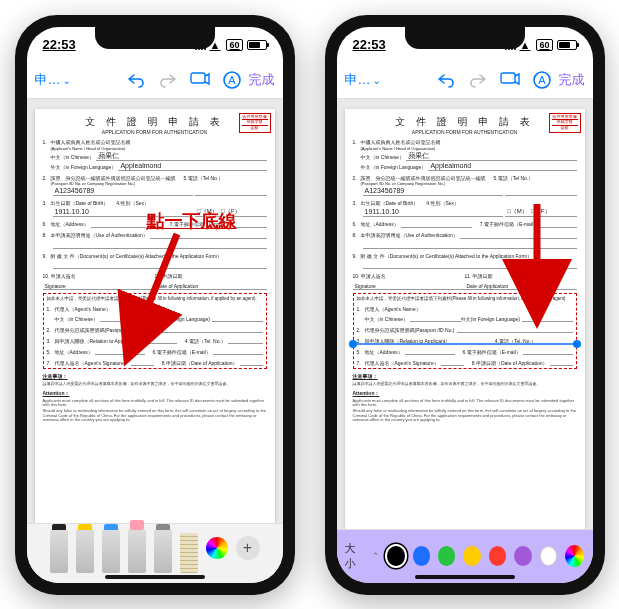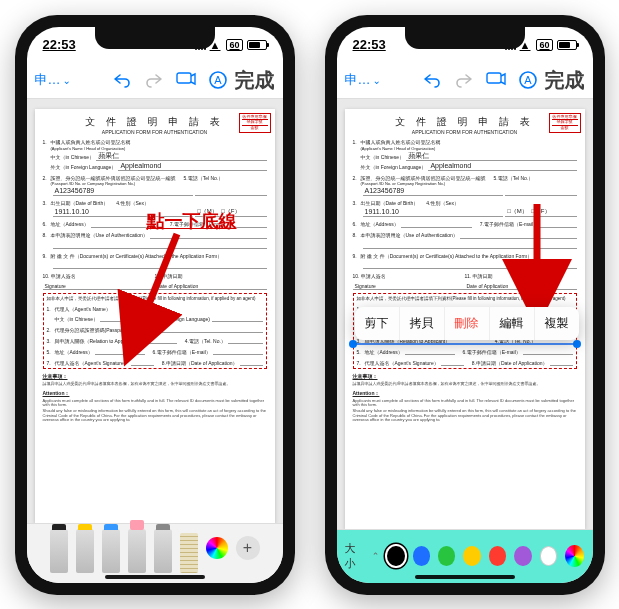--- a/index.html
+++ b/index.html
@@ -50,21 +50,21 @@
   .batt-label { font-size:9px; margin-left:2px; border:1px solid #000; padding:0 2px; border-radius:2px; }
 
   .toolbar {
     height: 36px; border-bottom: 1px solid #ddd;
     display: flex; align-items: center; padding: 0 8px; gap: 2px;
   }
   .tb-left { display:flex; align-items:center; gap:2px; font-size:13px; }
   .tb-spacer { flex:1; }
   .tb-btn { width: 30px; height: 30px; display:flex; align-items:center; justify-content:center; color:#007aff; font-size:15px; }
   .tb-btn.dim { color: #bbb; }
-  .tb-done { color:#404040; font-size:20px; font-weight:700; }
+  .tb-done { color:#8b5cf6; font-size:13px; font-weight:400; }
   .chev { font-size:10px; color:#007aff; }
 
   .doc-area {
     flex:1; background:#e9e9e9; padding: 10px 6px 0 6px;
     display:flex; justify-content:center; overflow:hidden; position:relative;
   }
   .doc {
     width: 240px; background:#fff; box-shadow:0 1px 4px rgba(0,0,0,0.2);
     font-size: 5px; padding: 6px 8px 2px 8px; color:#222; position:relative;
     line-height:1.3;
@@ -134,21 +134,21 @@
   .lasso { background:linear-gradient(#ddd,#bbb); }
   .lasso::before { background:#888; }
   .ruler { width:18px; height:40px; background:repeating-linear-gradient(#e8e0c0,#e8e0c0 3px,#c8b880 3px,#c8b880 4px); border-radius:2px; }
   .color-wheel {
     width:22px; height:22px; border-radius:50%; align-self:center;
     background: conic-gradient(red,orange,yellow,lime,cyan,blue,magenta,red);
   }
   .add-btn { width:24px; height:24px; border-radius:50%; background:#e0e0e0; align-self:center; display:flex; align-items:center; justify-content:center; color:#555; font-size:16px; }
 
   .style-tools {
-    height: 54px; background:#5eead4; border-top:1px solid #ddd;
+    height: 54px; background:#c4b5fd; border-top:1px solid #ddd;
     display:flex; align-items:center; justify-content:center; gap:8px;
     padding:0 8px;
   }
   .size-lbl { font-size:11px; color:#333; }
   .size-chev { font-size:9px; color:#666; }
   .swatch { width:20px; height:20px; border-radius:50%; }
   .swatch.sel { box-shadow:0 0 0 2px #fff, 0 0 0 3.5px currentColor; }
   .home-ind { position:absolute; bottom:4px; left:50%; transform:translateX(-50%); width:100px; height:4px; background:#000; border-radius:3px; opacity:.9; z-index:60; }
 </style>
 </head>
@@ -553,27 +553,20 @@
           <div class="tiny">請填具申請人或受委託代理申請者填寫本表各欄，如有虛偽不實之陳述，依中華民國刑法偽造文書罪論處。</div>
           <div class="attn">Attention：</div>
           <div class="tiny">Applicants must complete all sections of this form truthfully and in full. The relevant ID documents must be submitted together with this form.</div>
           <div class="tiny">Should any false or misleading information be wilfully entered on this form, this will constitute an act of forgery according to the Criminal Code of the Republic of China. For the application requirements and procedures, please contact the embassy or overseas office in the country you are applying to.</div>
         </div>
 
       <div class="sel-line" style="left:16px; right:16px; top:244px"></div>
       <div class="sel-handle" style="left:12px; top:241px"></div>
       <div class="sel-handle" style="right:12px; top:241px"></div>
 
-      <div class="ctx-menu" style="left:18px; top:208px">
-        <div class="ctx-item">剪下</div>
-        <div class="ctx-item">拷貝</div>
-        <div class="ctx-item danger">刪除</div>
-        <div class="ctx-item">編輯</div>
-        <div class="ctx-item">複製</div>
-      </div>
 
       <div class="arrow" style="top:100px; left:180px">
         <svg width="40" height="110">
             <defs>
               <marker id="ah2" markerWidth="10" markerHeight="10" refX="5" refY="5" orient="auto">
                 <path d="M0 0 L10 5 L0 10 z" fill="#d40000"></path>
               </marker>
             </defs>
         <path d="M20 5 L20 95" stroke="#d40000" stroke-width="7" marker-end="url(#ah2)"></path>
           </svg>

